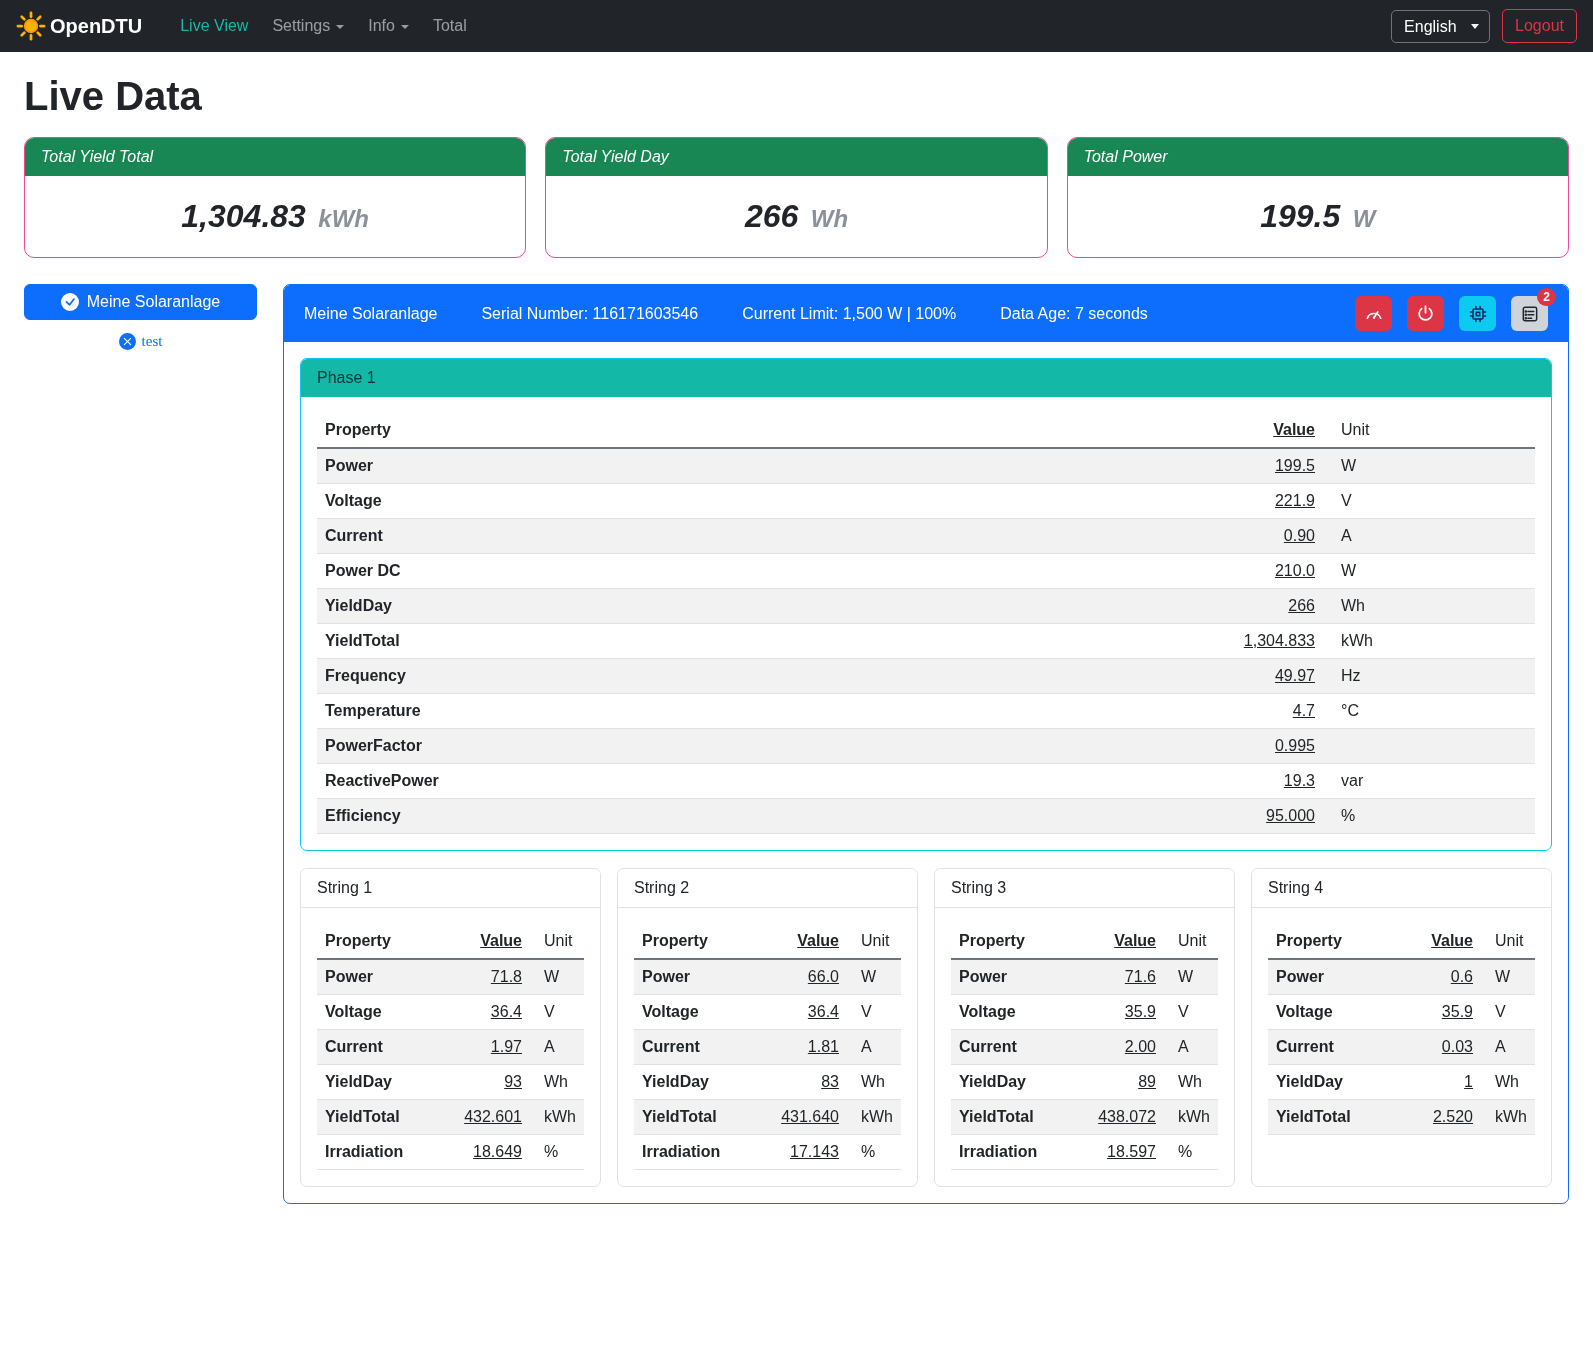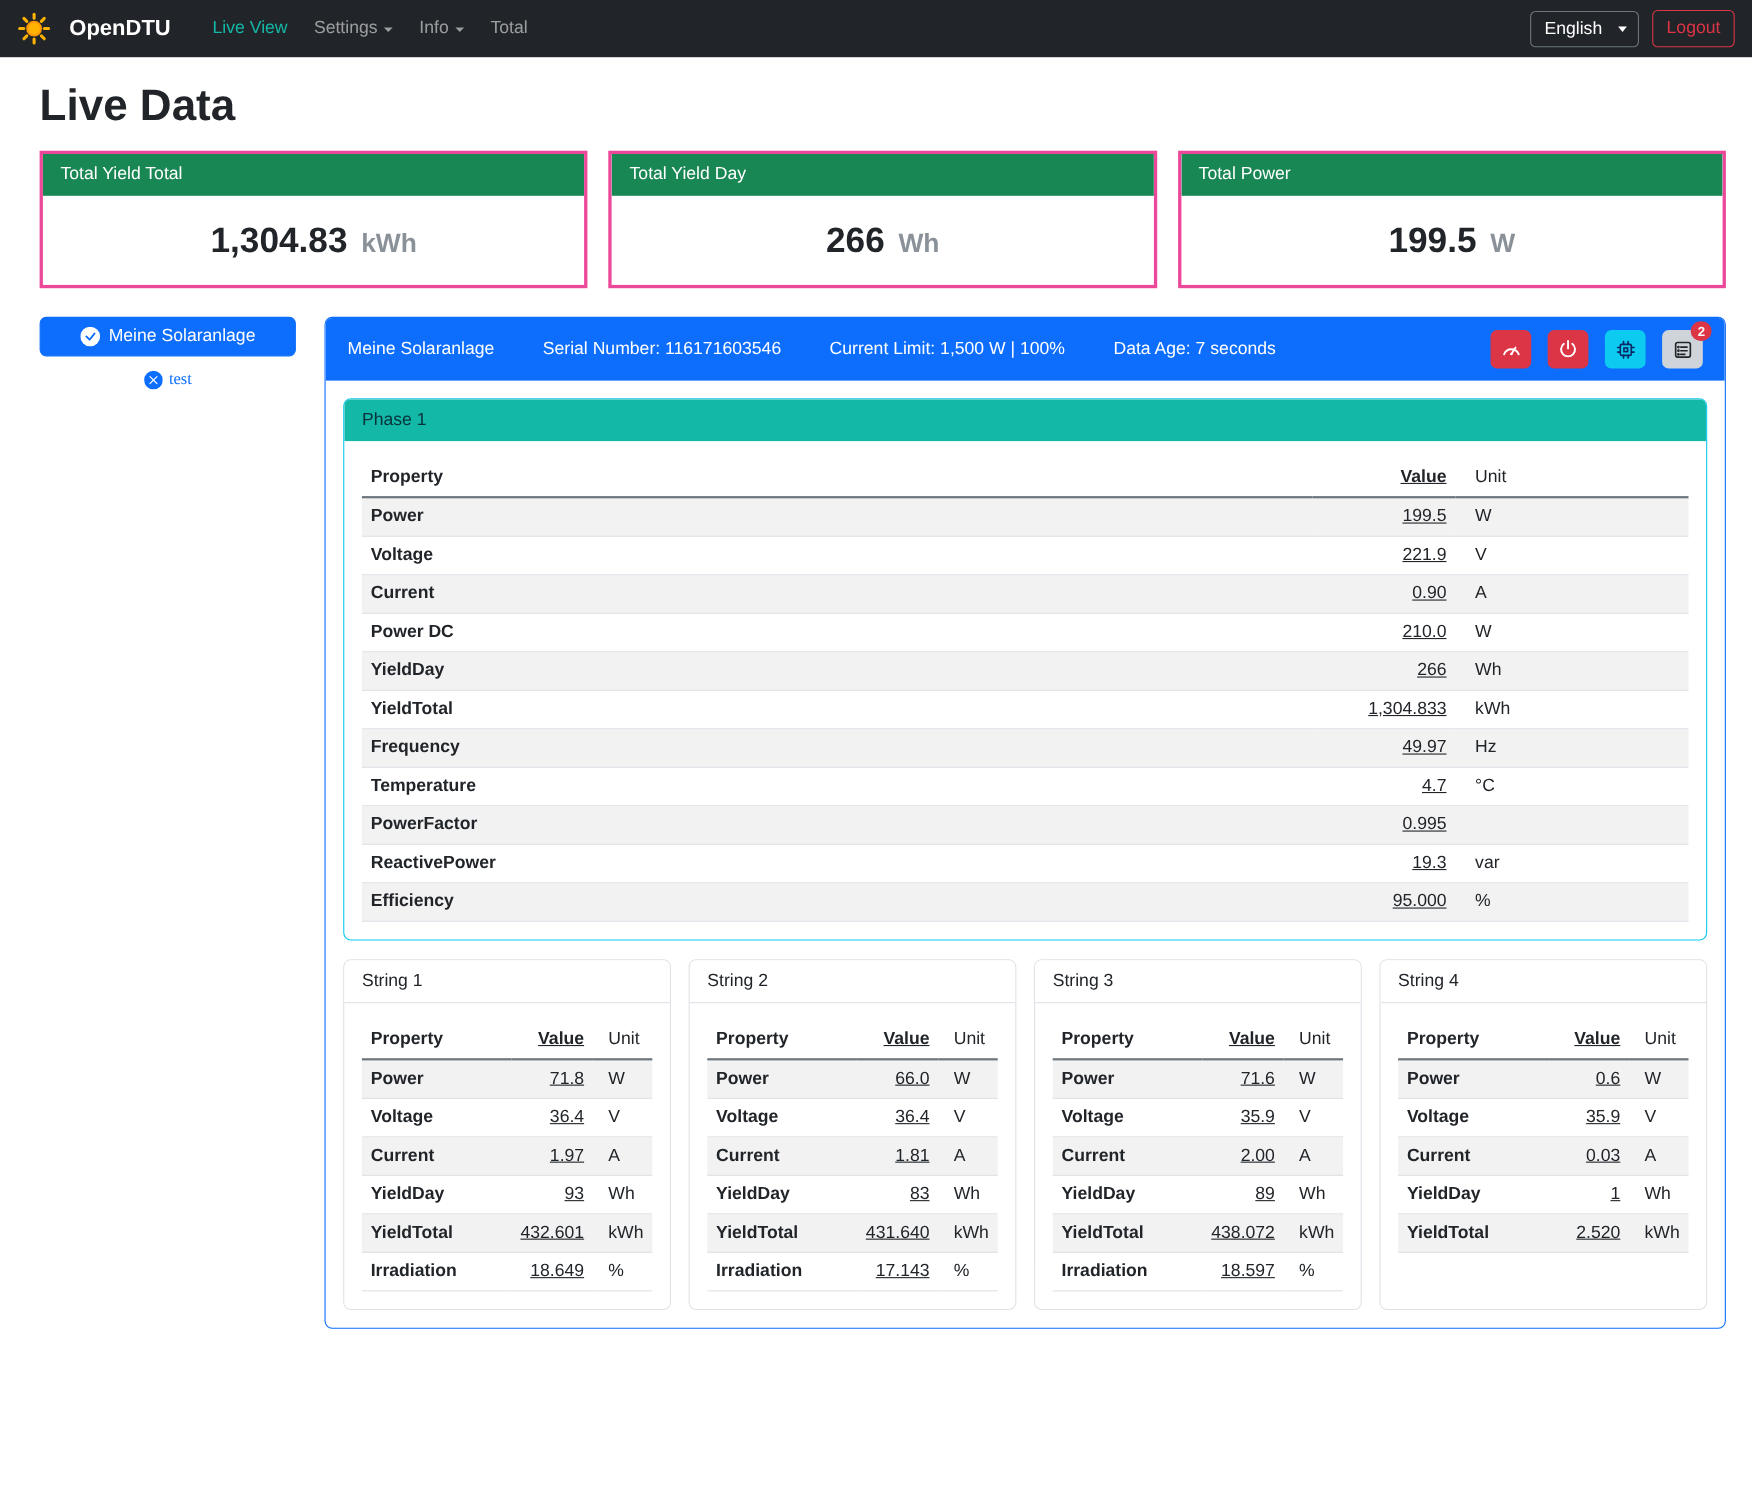--- a/index.html
+++ b/index.html
@@ -16,21 +16,21 @@
   .navbar {
     background: #212529;
     display: flex;
     align-items: center;
     padding: 9px 16px;
     gap: 8px;
   }
   .brand {
     display: flex;
     align-items: center;
-    gap: 17px;
+    gap: 4px;
     color: #ffffff;
     font-size: 20px;
     font-weight: 700;
     margin-right: 20px;
     cursor: pointer;
     text-decoration: none;
   }
   .nav-links { display: flex; align-items: center; gap: 4px; }
   .nav-link {
     color: rgba(255,255,255,0.55);
@@ -77,31 +77,32 @@
     border: 1px solid #dc3545;
     color: #dc3545;
     border-radius: 5px;
     padding: 7px 12px;
     font-size: 16px;
     font-family: inherit;
     cursor: pointer;
   }
 
   
-  .page { padding: 8px 24px 24px 36px; }
+  .page { padding: 8px 24px 24px 24px; }
   h1.page-title { font-size: 40px; font-weight: 600; margin: 14px 0 18px 0; }
 
   
   .summary-row { display: flex; gap: 19px; margin-bottom: 26px; }
   .summary-card {
     flex: 1;
-    border: 3px solid #ec4899;
-    border-radius: 0;
+    border: 1px solid #ec4899;
+    border-radius: 10px;
     overflow: hidden;
     background: #fff;
+    font-style: italic;
   }
   .summary-card-header {
     background: #198754;
     color: #ffffff;
     padding: 10px 16px;
   }
   .summary-card-body { padding: 22px 16px; text-align: center; }
   .summary-value { font-size: 32px; font-weight: 600; color: #212529; }
   .summary-unit { font-size: 24px; font-weight: 600; color: #8a9198; margin-left: 8px; }
 

